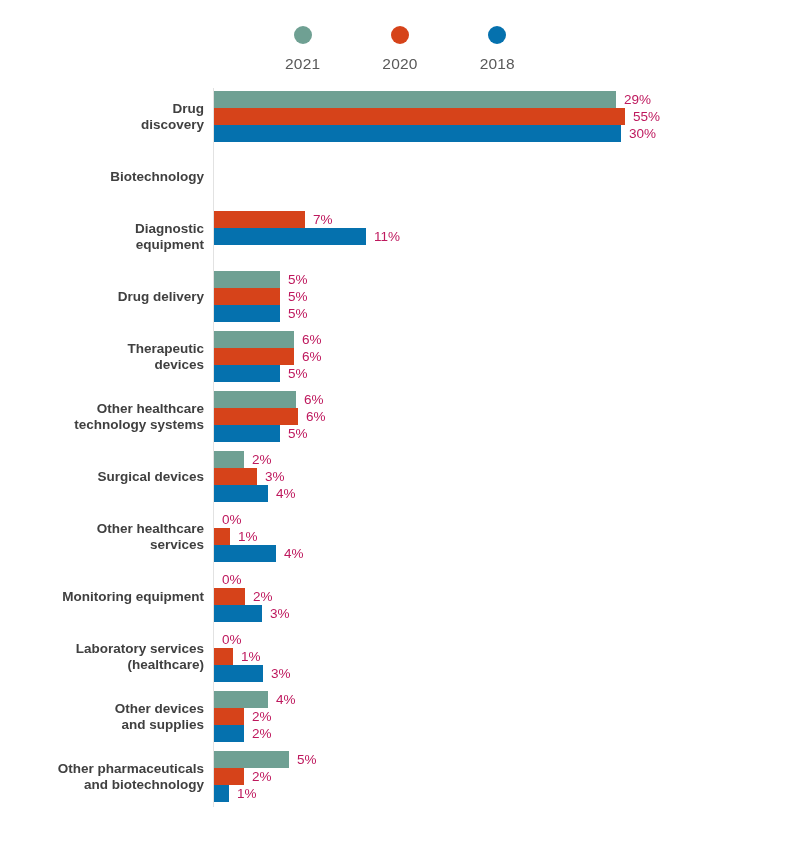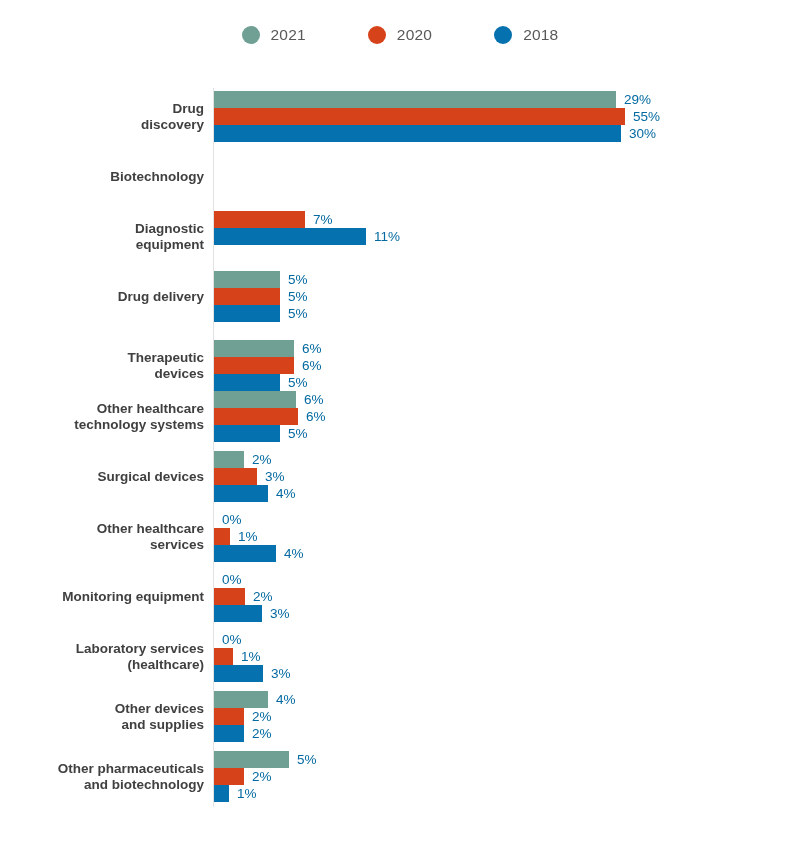--- a/index.html
+++ b/index.html
@@ -28,20 +28,21 @@
     width: 800px;
     display: flex;
     justify-content: center;
     align-items: center;
     gap: 62px;
   }
   .legend-item {
     display: flex;
     align-items: center;
     gap: 11px;
+    flex-direction: column;
   }
   .legend-swatch {
     width: 18px;
     height: 18px;
     border-radius: 50%;
     display: block;
   }
   .legend-label {
     font-size: 15.5px;
     color: #595959;
@@ -98,21 +99,21 @@
     height: 17px;
     display: flex;
     align-items: center;
   }
   .bar {
     height: 17px;
     display: block;
   }
   .bar-value {
     font-size: 13.5px;
-    color: #0369a1;
+    color: #be185d;
     margin-left: 8px;
     white-space: nowrap;
     line-height: 17px;
   }
 </style>
 </head>
 <body>
 
 <div class="chart-root">
 
@@ -179,21 +180,21 @@
             <div class="bar-row">
               <span class="bar" style="background: rgb(214, 67, 26); width: 66px;"></span>
               <span class="bar-value">5%</span>
             </div>
             <div class="bar-row">
               <span class="bar" style="background: rgb(5, 113, 174); width: 66px;"></span>
               <span class="bar-value">5%</span>
             </div>
           </div>
         </div>
-        <div class="group" style="top: 252px;">
+        <div class="group" style="top: 243px;">
           <div class="cat-label">Therapeutic
 devices</div>
           <div class="bars">
             <div class="bar-row">
               <span class="bar" style="background: rgb(111, 160, 147); width: 80px;"></span>
               <span class="bar-value">6%</span>
             </div>
             <div class="bar-row">
               <span class="bar" style="background: rgb(214, 67, 26); width: 80px;"></span>
               <span class="bar-value">6%</span>

